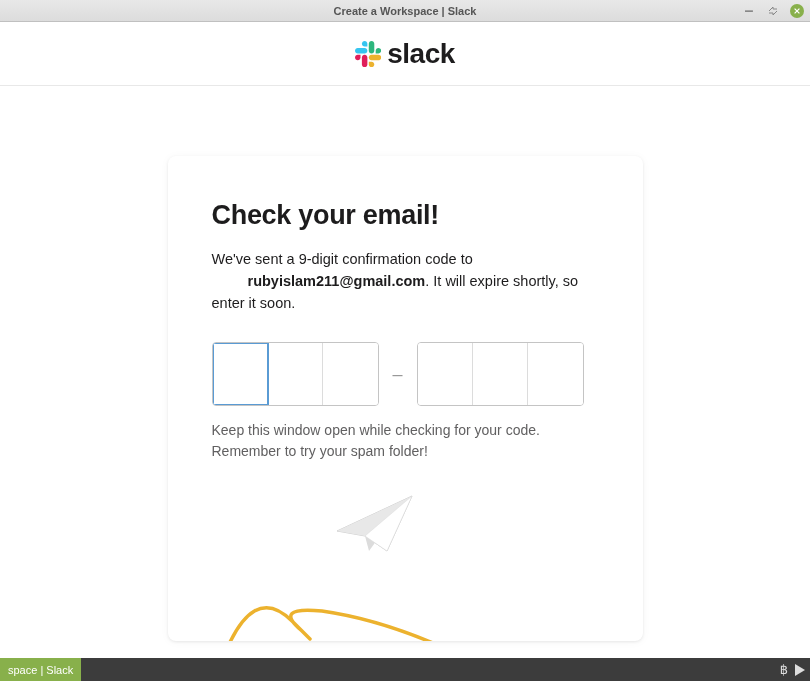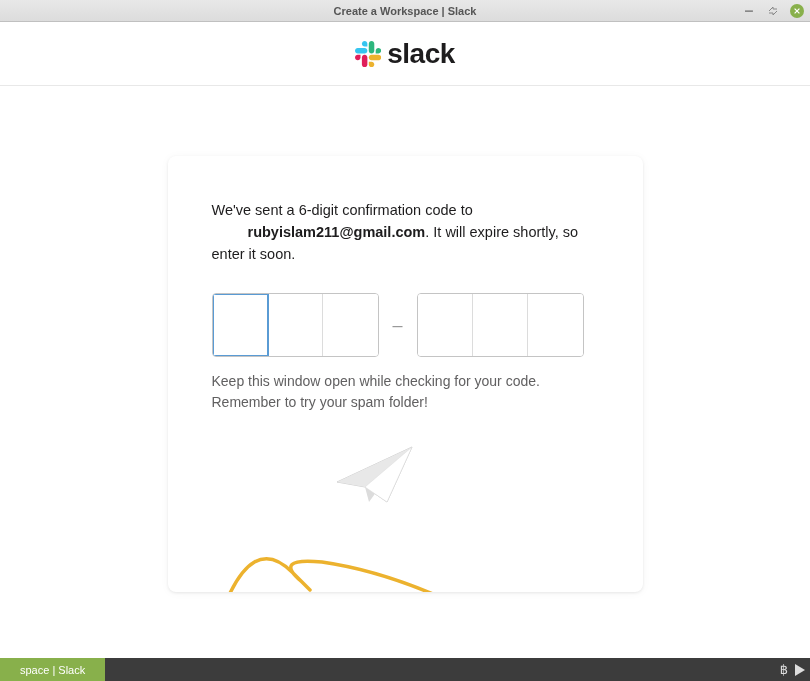--- a/index.html
+++ b/index.html
@@ -155,21 +155,21 @@
       height: 23px;
       background: #3c3c3c;
       display: flex;
       align-items: center;
     }
     .taskbar-item {
       height: 23px;
       background: #88b04b;
       color: #fff;
       font-size: 11px;
-      padding: 0 20px;
+      padding: 0 8px;
       display: flex;
       align-items: center;
     }
     .taskbar-right {
       position: absolute;
       right: 4px;
       display: flex;
       align-items: center;
       gap: 6px;
       color: #ddd;
@@ -208,22 +208,23 @@
         <path d="M77.6 97c7.1 0 12.9 5.8 12.9 12.9s-5.8 12.9-12.9 12.9-12.9-5.8-12.9-12.9V97h12.9z" fill="#ECB22E"></path>
         <path d="M77.6 90.5c-7.1 0-12.9-5.8-12.9-12.9s5.8-12.9 12.9-12.9h32.3c7.1 0 12.9 5.8 12.9 12.9s-5.8 12.9-12.9 12.9H77.6z" fill="#ECB22E"></path>
       </svg>
       <span class="slack-logo-text">slack</span>
     </div>
   </div>
 
   <div class="scroll-area">
     <div class="page-bg">
       <div class="card">
+        <h1>Check your email!</h1>
         <p class="desc">
-          <span>We've sent a 6-digit confirmation code to </span><span class="email">rubyislam211@gmail.com</span><span>. It will expire shortly, so enter it soon.</span>
+          <span>We've sent a 9-digit confirmation code to </span><span class="email">rubyislam211@gmail.com</span><span>. It will expire shortly, so enter it soon.</span>
         </p>
         <div class="code-row">
           <div class="code-group">
             <input class="code-input focused" maxlength="1" style="">
             <input class="code-input" maxlength="1" style="">
             <input class="code-input" maxlength="1" style="">
           </div>
           <span class="dash">–</span>
           <div class="code-group">
             <input class="code-input" maxlength="1" style="">

